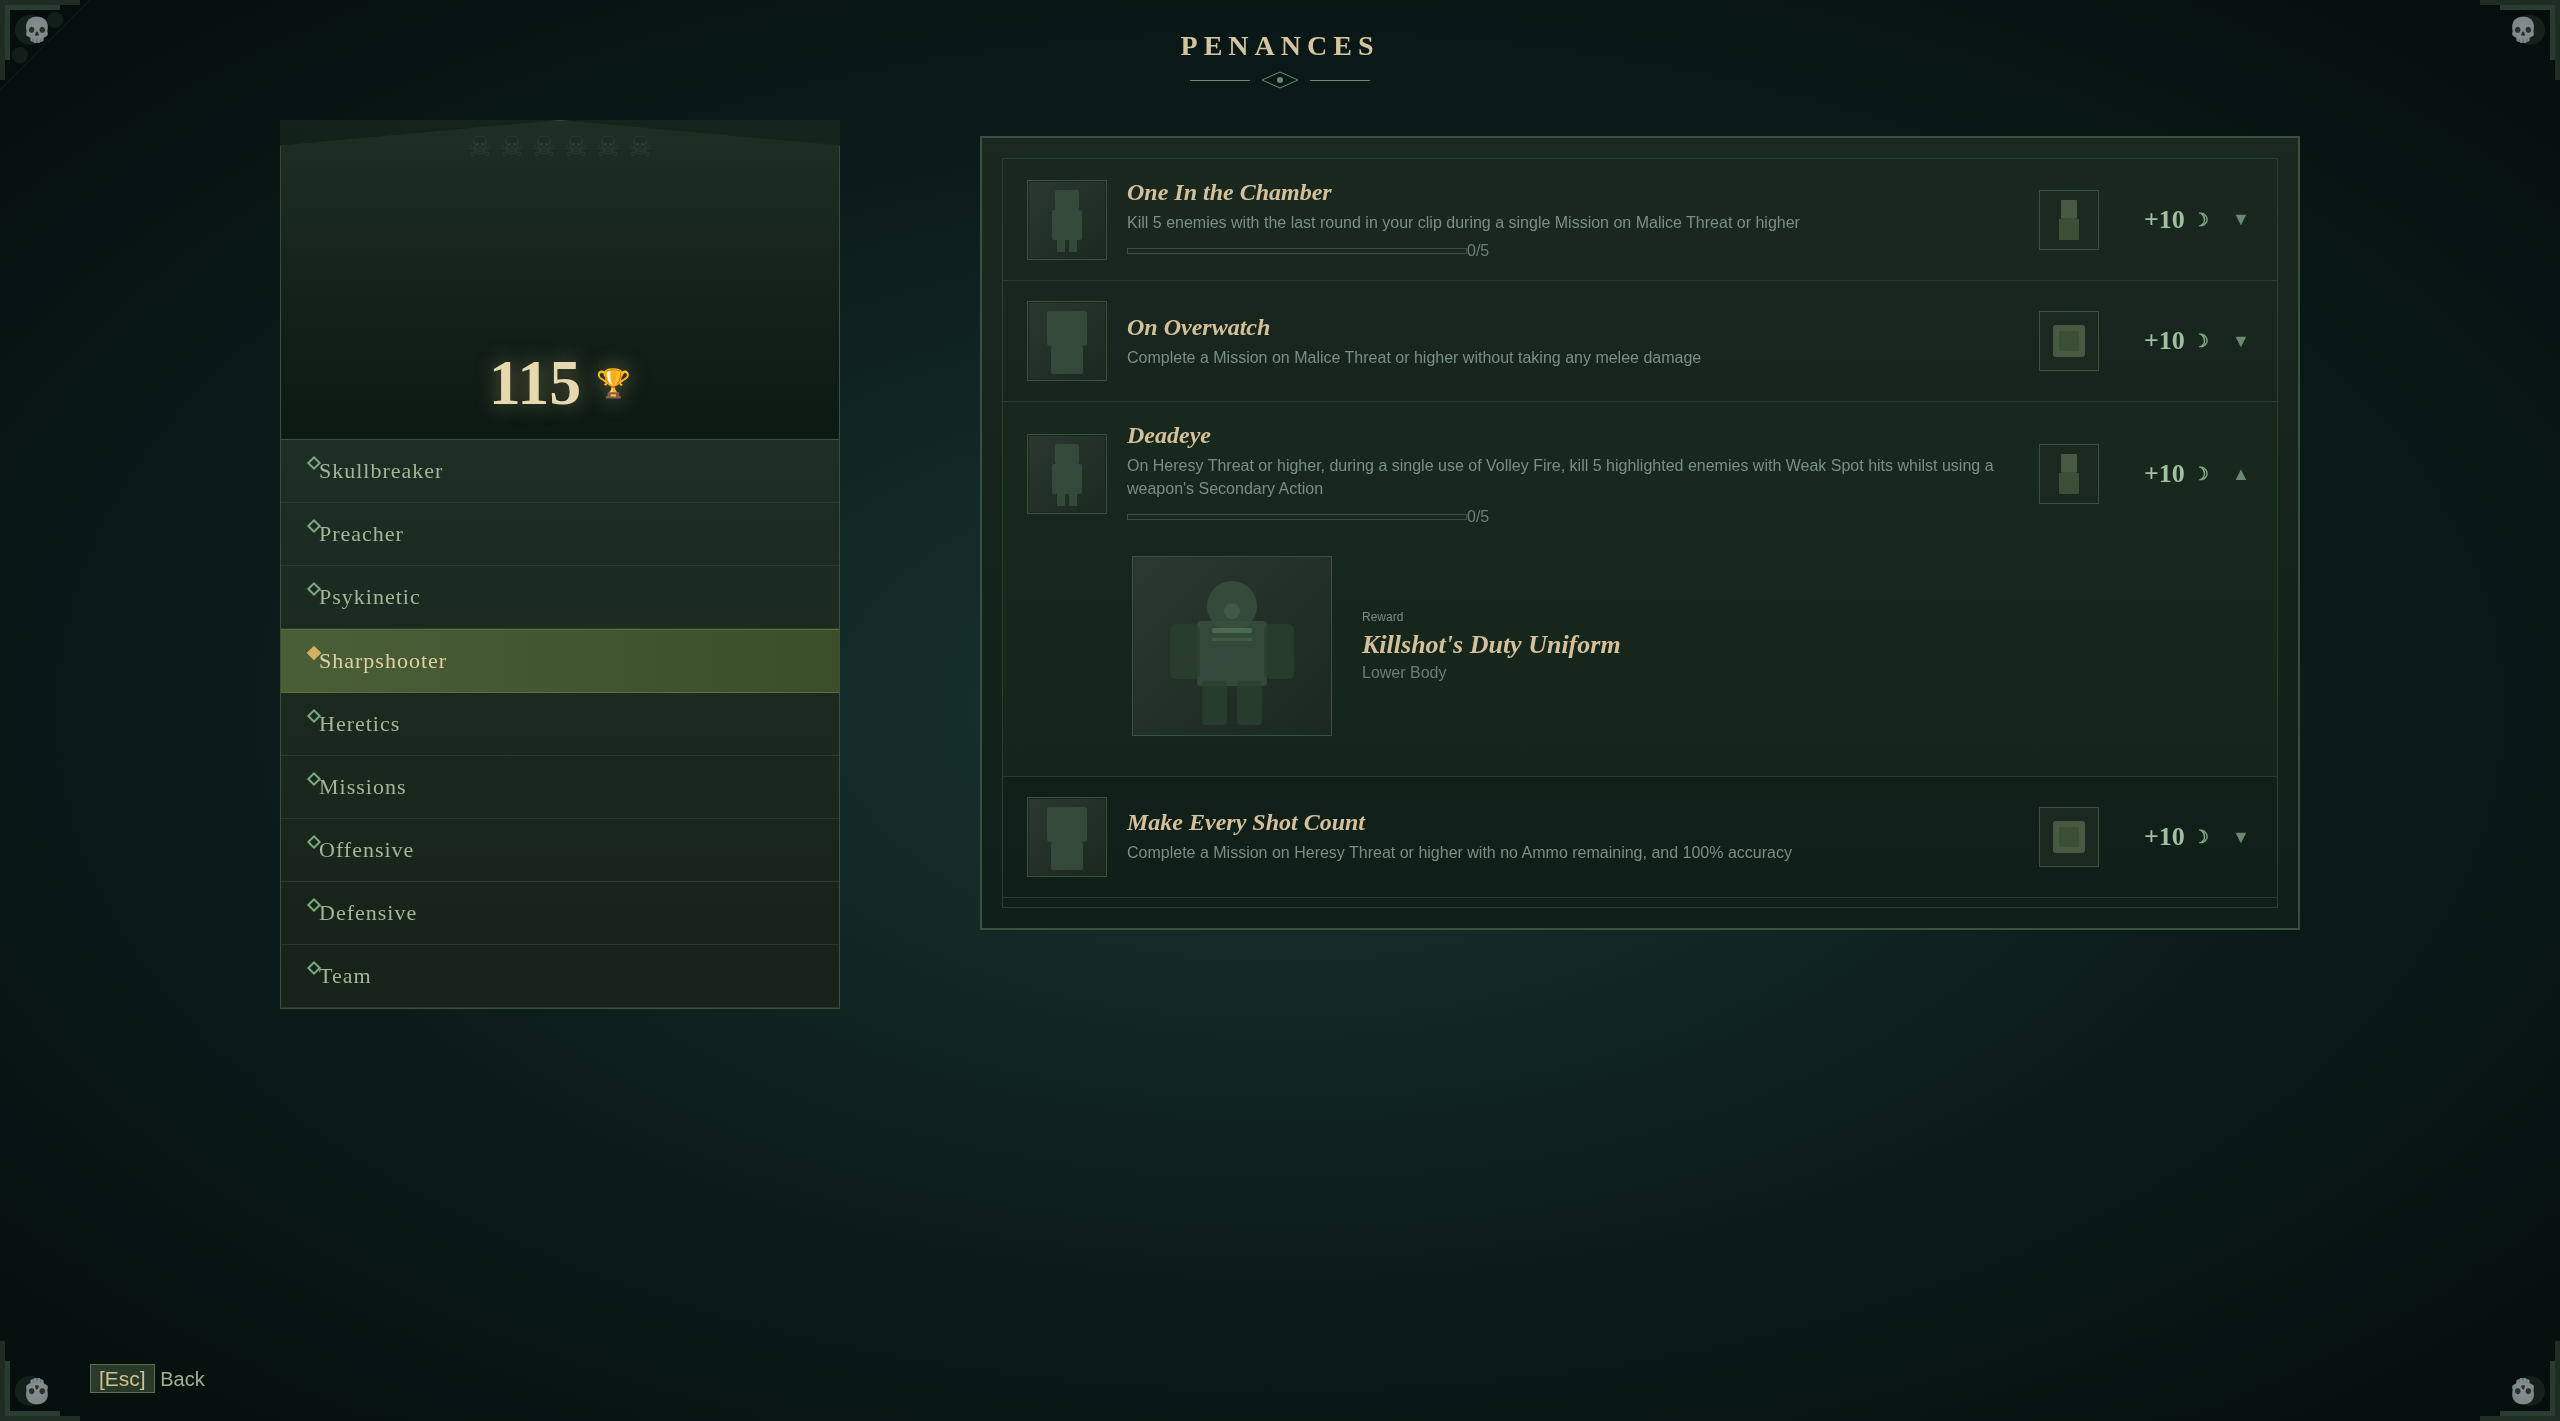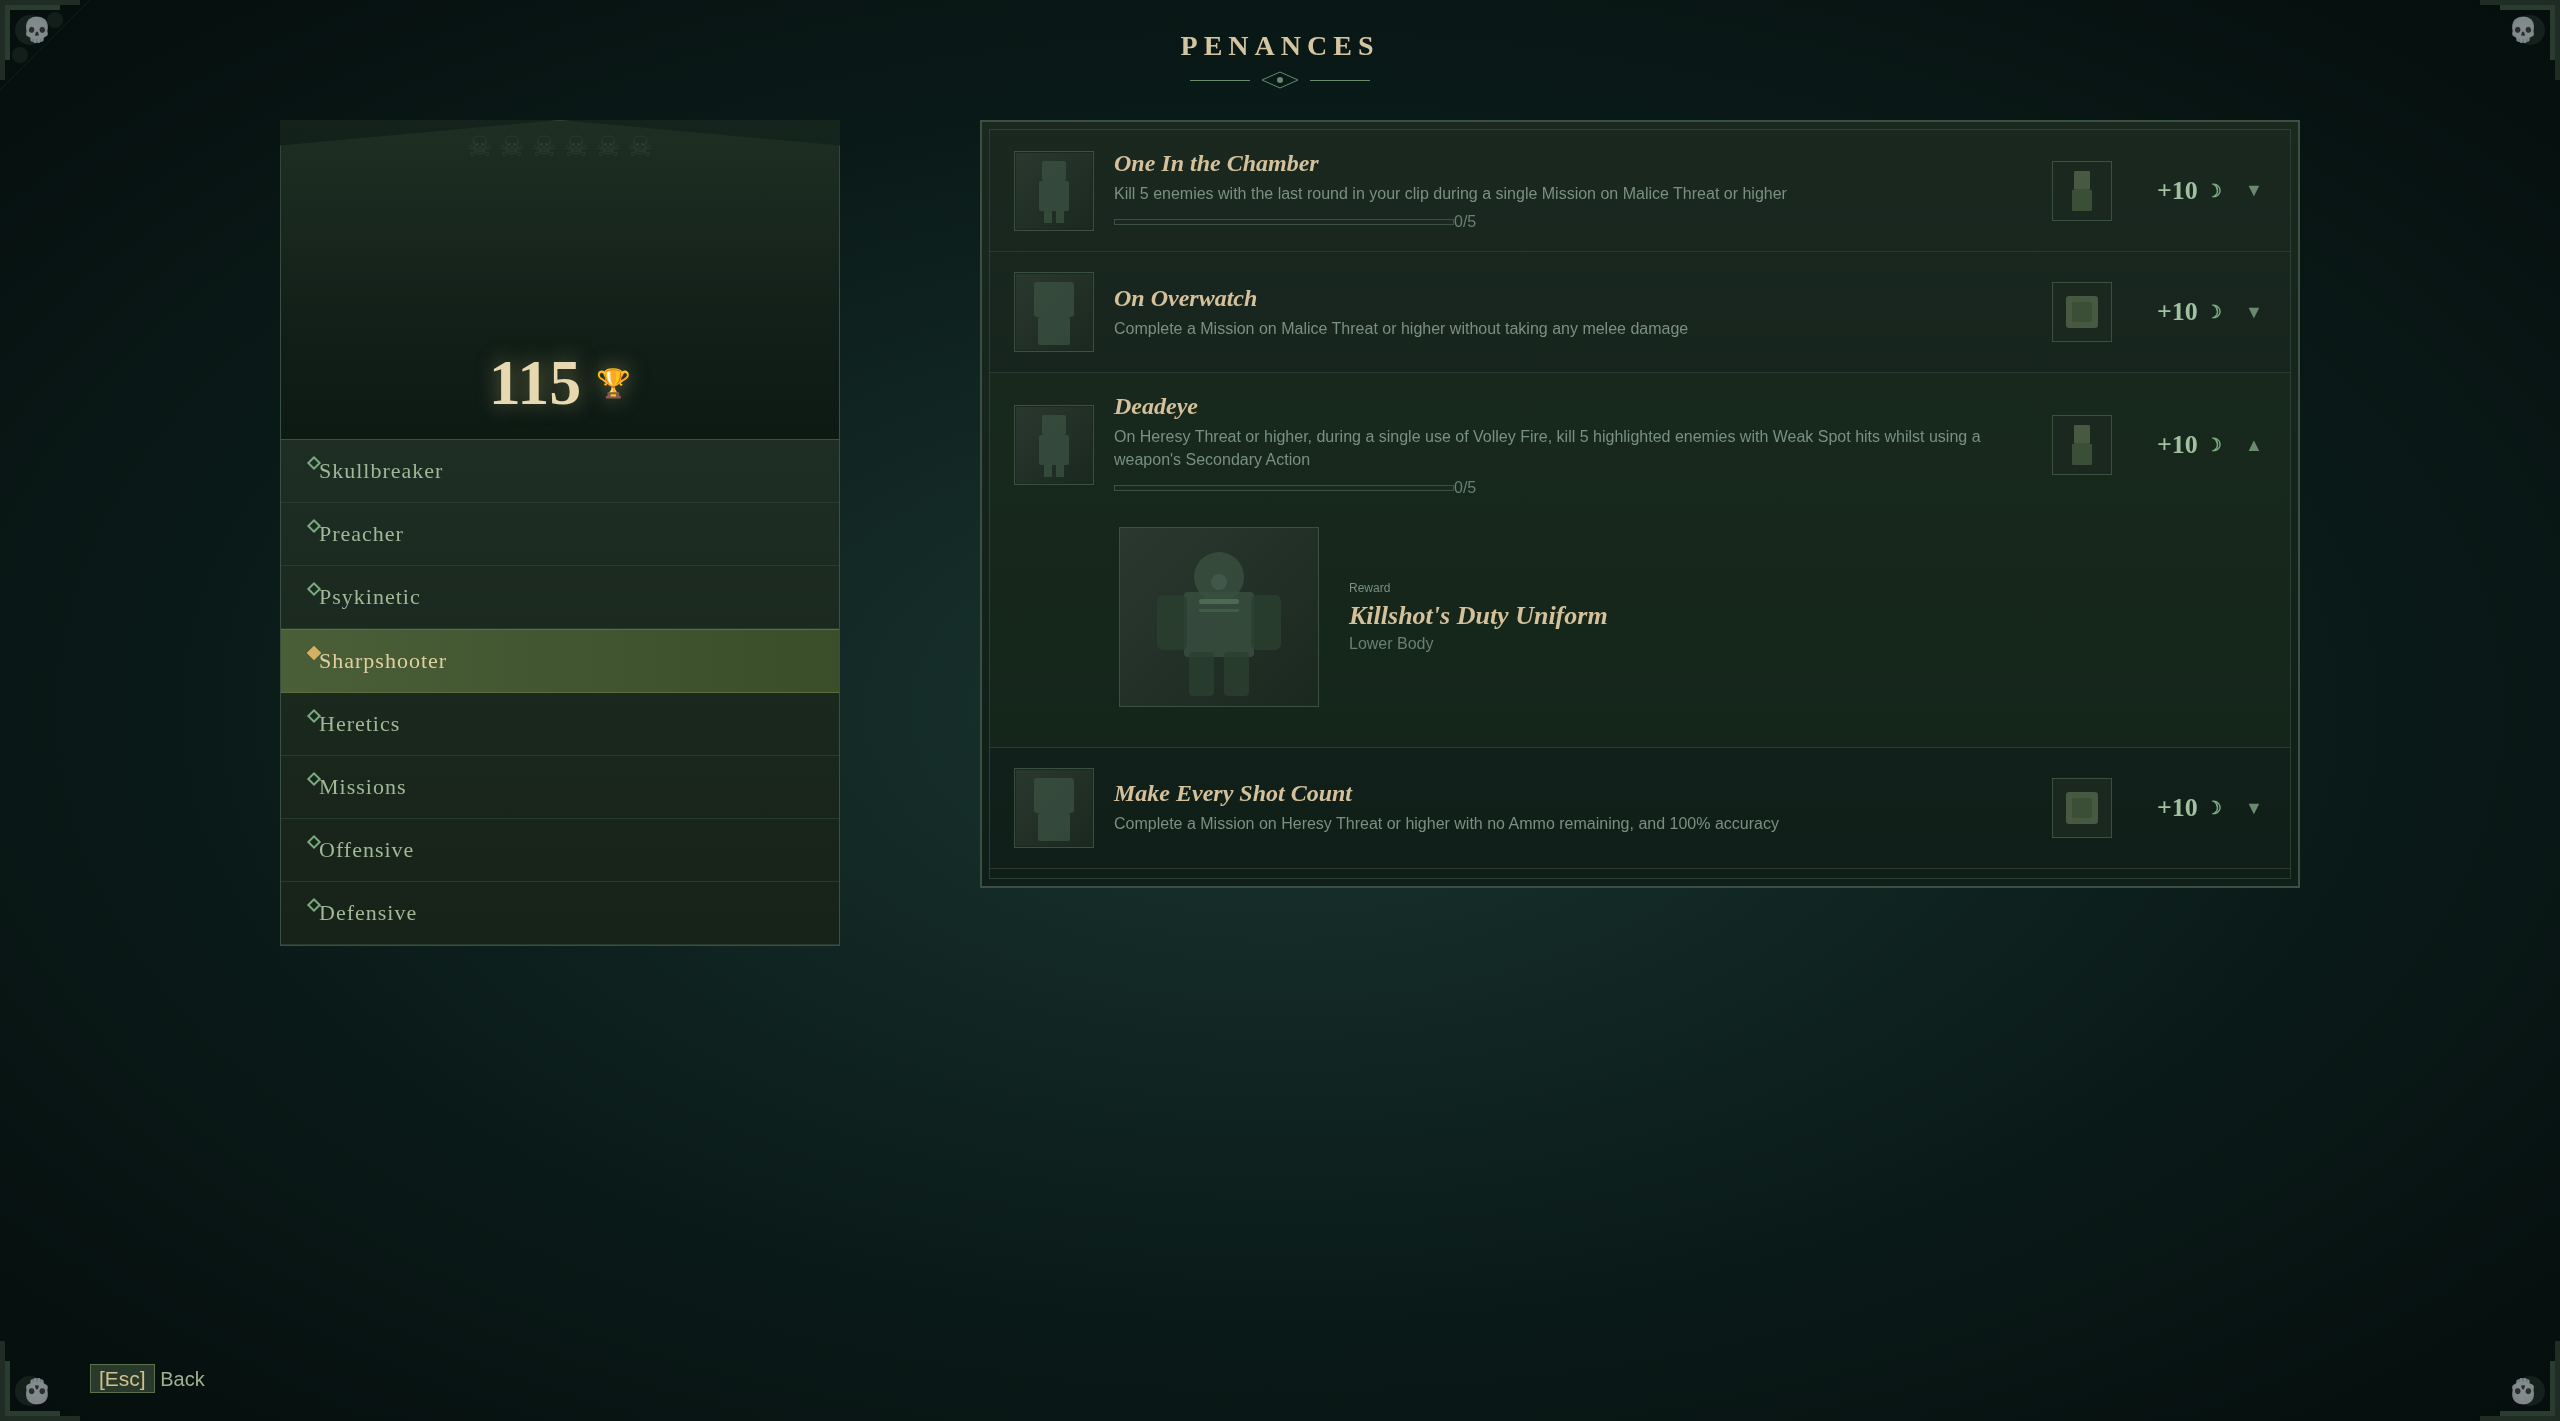--- a/index.html
+++ b/index.html
@@ -141,26 +141,26 @@
     }
 
     .nav-item.active .nav-diamond {
       border-color: #d4b060;
       background: #d4b060;
     }
 
     
     .right-panel {
       position: absolute;
-      top: 120px;
+      top: 136px;
       left: 980px;
       width: 1320px;
       background: linear-gradient(to bottom, #1a2820 0%, #0f1e18 100%);
       border: 2px solid #3a5040;
-      padding: 7px;
+      padding: 20px;
     }
 
     .right-panel-inner {
       border: 1px solid #2a4030;
       height: 750px;
       overflow: hidden;
     }
 
     
     .penance-item {
@@ -462,20 +462,24 @@
       <span>Missions</span>
     </li>
     <li class="nav-item">
       <div class="nav-diamond"></div>
       <span>Offensive</span>
     </li>
     <li class="nav-item">
       <div class="nav-diamond"></div>
       <span>Defensive</span>
     </li>
+    <li class="nav-item">
+      <div class="nav-diamond"></div>
+      <span>Team</span>
+    </li>
   </ul>
 </div>
 
 <div class="right-panel">
   <div class="right-panel-inner">
 
     <div class="penance-item">
       <div class="penance-thumbnail">
         <div class="penance-thumbnail-img">
           <svg width="60" height="70" viewBox="0 0 60 70">

